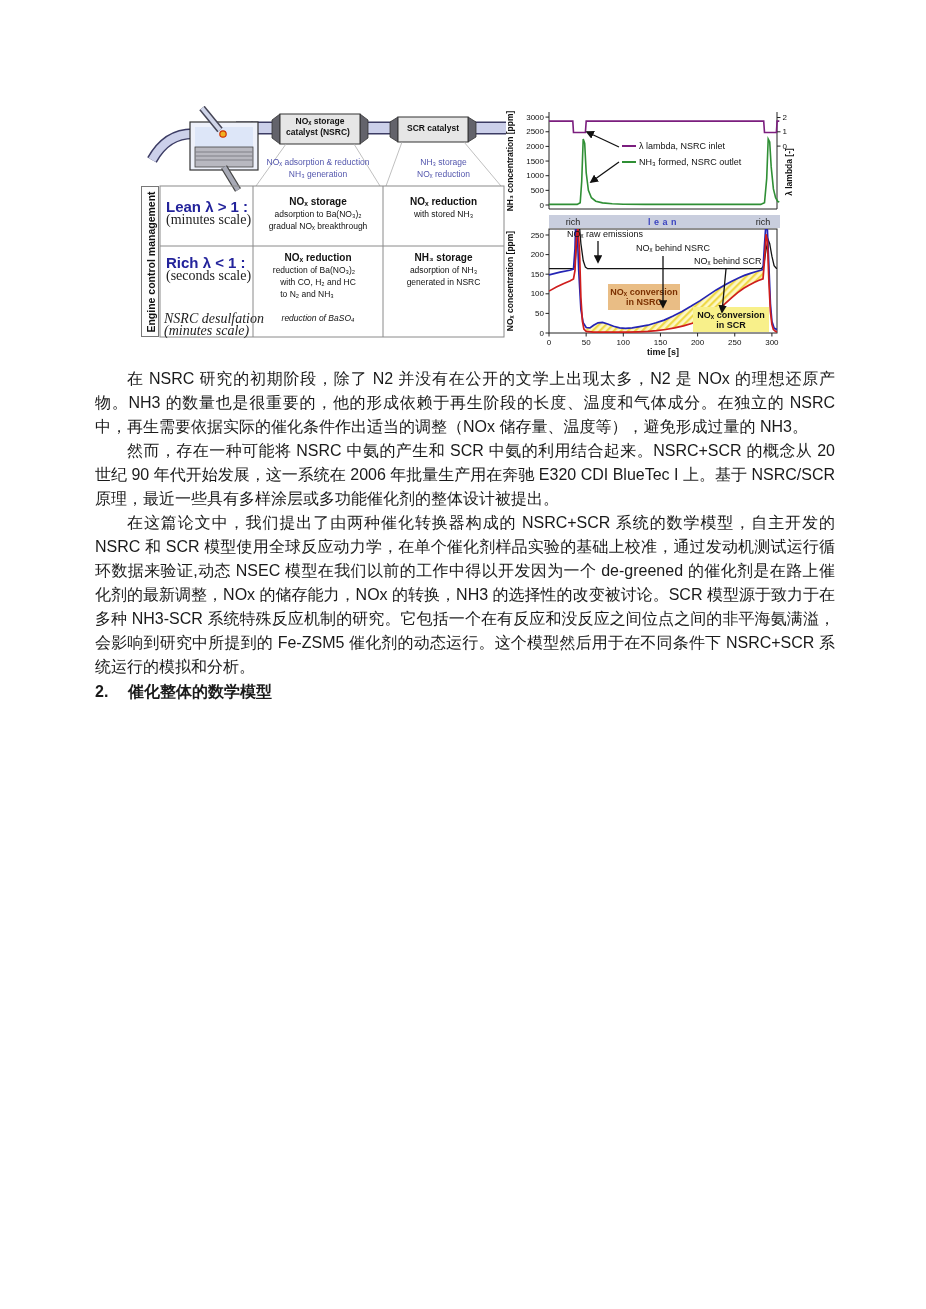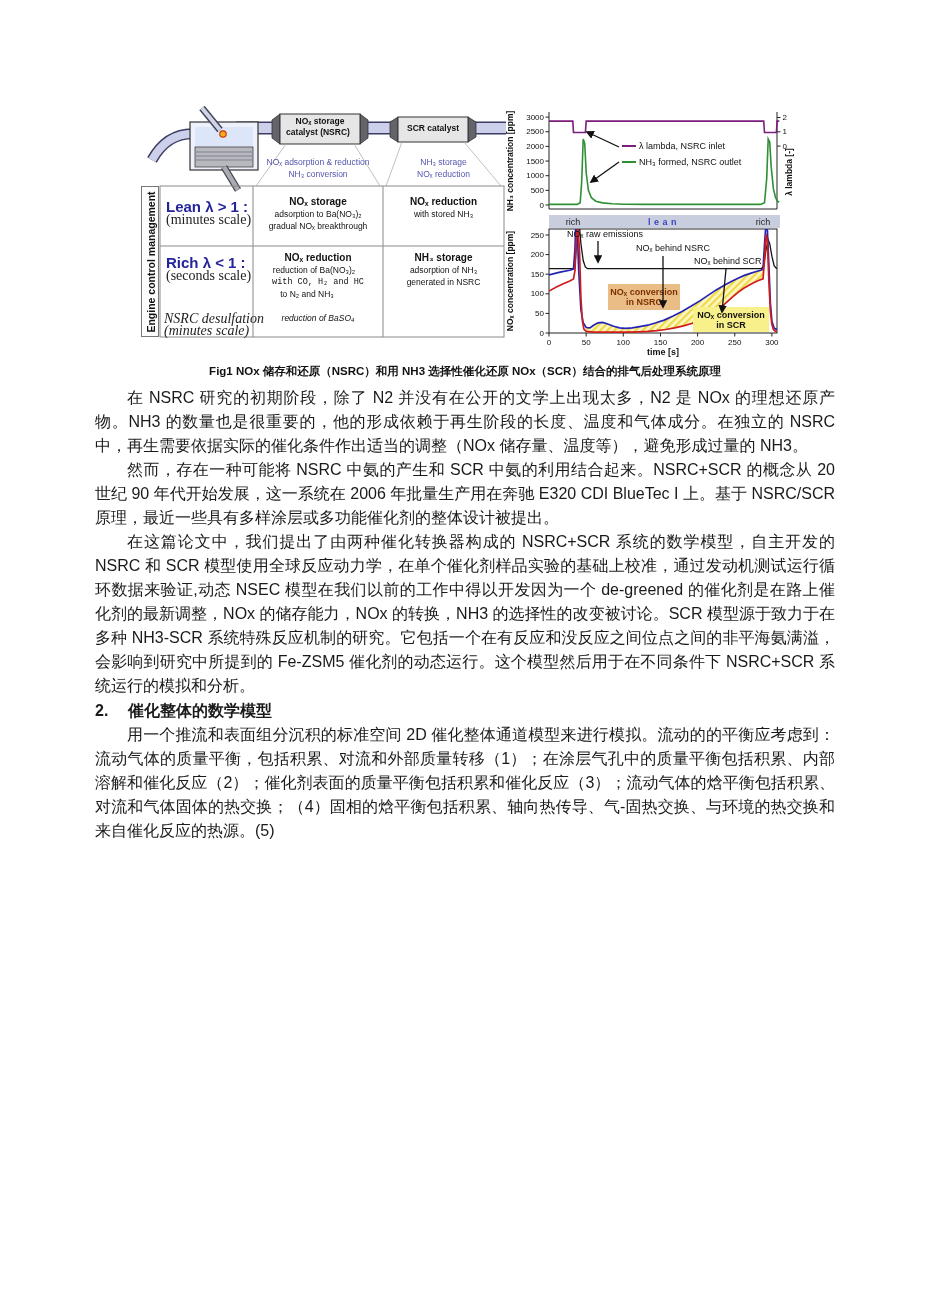--- a/index.html
+++ b/index.html
@@ -79,40 +79,40 @@
 
       <div class="sidebar-box">
         <div class="sidebar-text">Engine control management</div>
       </div>
 
       <div class="abs cap-label" style="left:140px;top:11px;width:80px;">NOₓ storage</div>
       <div class="abs cap-label" style="left:140px;top:22px;width:76px;">catalyst (NSRC)</div>
       <div class="abs cap-label" style="left:258px;top:18px;width:70px;">SCR catalyst</div>
 
       <div class="abs note" style="left:110px;top:52px;width:136px;">NOₓ adsorption &amp; reduction</div>
-      <div class="abs note" style="left:110px;top:64px;width:136px;">NH₃ conversion</div>
+      <div class="abs note" style="left:110px;top:64px;width:136px;">NH₃ generation</div>
       <div class="abs note" style="left:245px;top:52px;width:117px;">NH₃ storage</div>
       <div class="abs note" style="left:245px;top:64px;width:117px;">NOₓ reduction</div>
 
       <div class="abs rowlab" style="left:26px;top:92px;">Lean λ &gt; 1 :</div>
       <div class="abs sublab" style="left:26px;top:106px;">(minutes scale)</div>
       <div class="abs rowlab" style="left:26px;top:148px;">Rich λ &lt; 1 :</div>
       <div class="abs sublab" style="left:26px;top:162px;">(seconds scale)</div>
       <div class="abs sublab ital" style="left:24px;top:205px;">NSRC desulfation</div>
       <div class="abs sublab ital" style="left:24px;top:217px;">(minutes scale)</div>
 
       <div class="abs celltitle" style="left:115px;top:90px;width:126px;">NOₓ storage</div>
       <div class="abs cellline" style="left:115px;top:104px;width:126px;">adsorption to Ba(NO₃)₂</div>
       <div class="abs cellline" style="left:115px;top:116px;width:126px;">gradual NOₓ breakthrough</div>
       <div class="abs celltitle" style="left:245px;top:90px;width:117px;">NOₓ reduction</div>
       <div class="abs cellline" style="left:245px;top:104px;width:117px;">with stored NH₃</div>
 
       <div class="abs celltitle" style="left:115px;top:146px;width:126px;">NOₓ reduction</div>
       <div class="abs cellline" style="left:115px;top:160px;width:118px;">reduction of Ba(NO₃)₂</div>
-      <div class="abs cellline" style="left:115px;top:172px;width:126px;font-family:Liberation Mono, monospace;">with CO, H₂ and HC</div>
+      <div class="abs cellline" style="left:115px;top:172px;width:126px;">with CO, H₂ and HC</div>
       <div class="abs cellline" style="left:115px;top:184px;width:104px;">to N₂ and NH₃</div>
       <div class="abs cellline ital" style="left:115px;top:208px;width:126px;">reduction of BaSO₄</div>
       <div class="abs celltitle" style="left:245px;top:146px;width:117px;">NH₃ storage</div>
       <div class="abs cellline" style="left:245px;top:160px;width:117px;">adsorption of NH₃</div>
       <div class="abs cellline" style="left:245px;top:172px;width:117px;">generated in NSRC</div>
     </div>
 
     <div class="fig-right">
       <svg id="charts" width="331" height="254" viewBox="0 0 331 254">
           <defs>
@@ -208,22 +208,20 @@
           <text x="62" y="131" font-size="9" fill="#111">NOₓ raw emissions</text>
           <line x1="93" y1="135" x2="93" y2="156" stroke="#111" stroke-width="1.3" marker-end="url(#ah)"></line>
           <text x="131" y="145" font-size="9" fill="#111">NOₓ behind NSRC</text>
           <line x1="158" y1="150" x2="158" y2="201" stroke="#111" stroke-width="1.3" marker-end="url(#ah)"></line>
           <text x="189" y="158" font-size="9" fill="#111">NOₓ behind SCR</text>
           <line x1="221" y1="163" x2="217" y2="206" stroke="#111" stroke-width="1.3" marker-end="url(#ah)"></line>
         </svg>
     </div>
   </div>
 
-  <div class="fig-caption">Fig1 NOx 储存和还原（NSRC）和用 NH3 选择性催化还原 NOx（SCR）结合的排气后处理系统原理</div>
 
   <div class="bodytext">
     <p class="para">在 NSRC 研究的初期阶段，除了 N2 并没有在公开的文学上出现太多，N2 是 NOx 的理想还原产物。NH3 的数量也是很重要的，他的形成依赖于再生阶段的长度、温度和气体成分。在独立的 NSRC 中，再生需要依据实际的催化条件作出适当的调整（NOx 储存量、温度等），避免形成过量的 NH3。</p>
     <p class="para">然而，存在一种可能将 NSRC 中氨的产生和 SCR 中氨的利用结合起来。NSRC+SCR 的概念从 20 世纪 90 年代开始发展，这一系统在 2006 年批量生产用在奔驰 E320 CDI BlueTec I 上。基于 NSRC/SCR 原理，最近一些具有多样涂层或多功能催化剂的整体设计被提出。</p>
     <p class="para">在这篇论文中，我们提出了由两种催化转换器构成的 NSRC+SCR 系统的数学模型，自主开发的 NSRC 和 SCR 模型使用全球反应动力学，在单个催化剂样品实验的基础上校准，通过发动机测试运行循环数据来验证,动态 NSEC 模型在我们以前的工作中得以开发因为一个 de-greened 的催化剂是在路上催化剂的最新调整，NOx 的储存能力，NOx 的转换，NH3 的选择性的改变被讨论。SCR 模型源于致力于在多种 NH3-SCR 系统特殊反应机制的研究。它包括一个在有反应和没反应之间位点之间的非平海氨满溢，会影响到研究中所提到的 Fe-ZSM5 催化剂的动态运行。这个模型然后用于在不同条件下 NSRC+SCR 系统运行的模拟和分析。</p>
     <p class="heading"><span class="num">2.</span><span>催化整体的数学模型</span></p>
-    <p class="para">用一个推流和表面组分沉积的标准空间 2D 催化整体通道模型来进行模拟。流动的的平衡应考虑到：流动气体的质量平衡，包括积累、对流和外部质量转移（1）；在涂层气孔中的质量平衡包括积累、内部溶解和催化反应（2）；催化剂表面的质量平衡包括积累和催化反应（3）；流动气体的焓平衡包括积累、对流和气体固体的热交换；（4）固相的焓平衡包括积累、轴向热传导、气-固热交换、与环境的热交换和来自催化反应的热源。(5)</p>
   </div>
 </div>
 
 </body></html>

